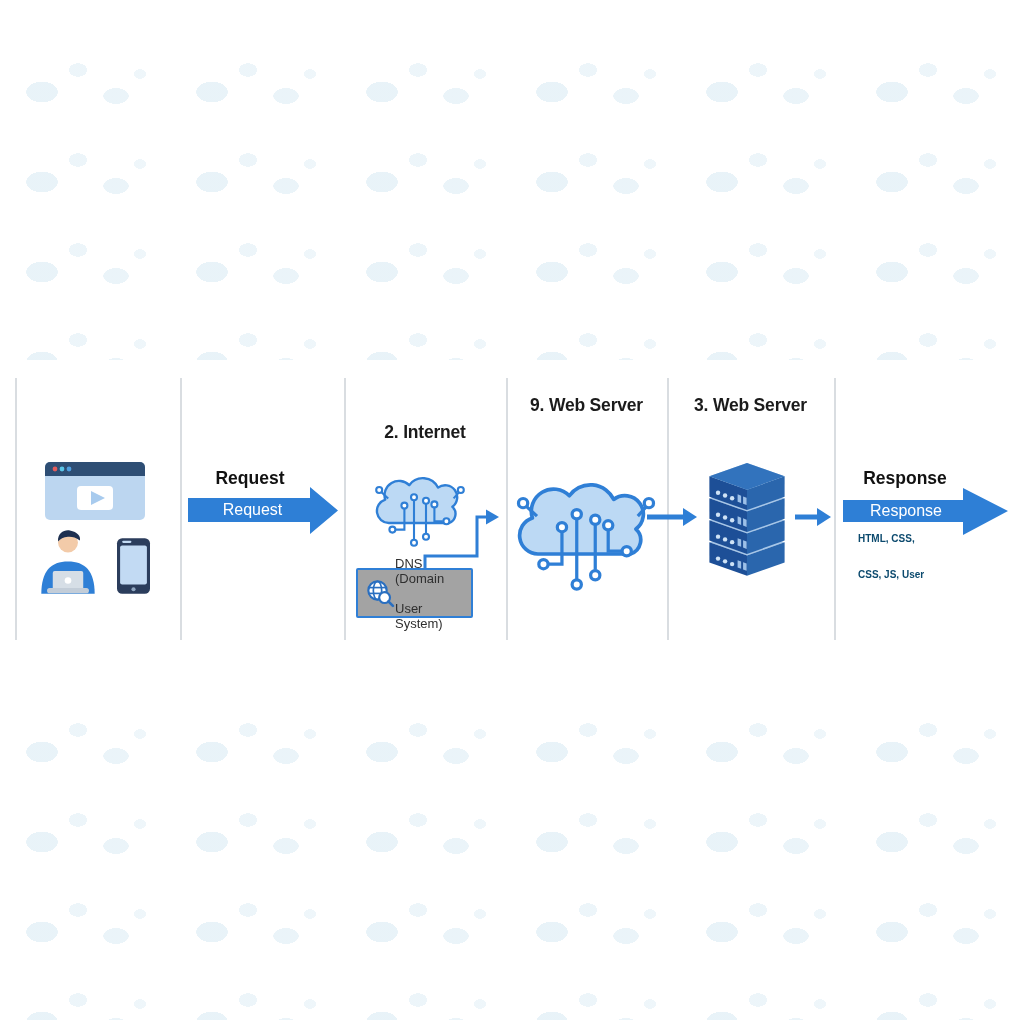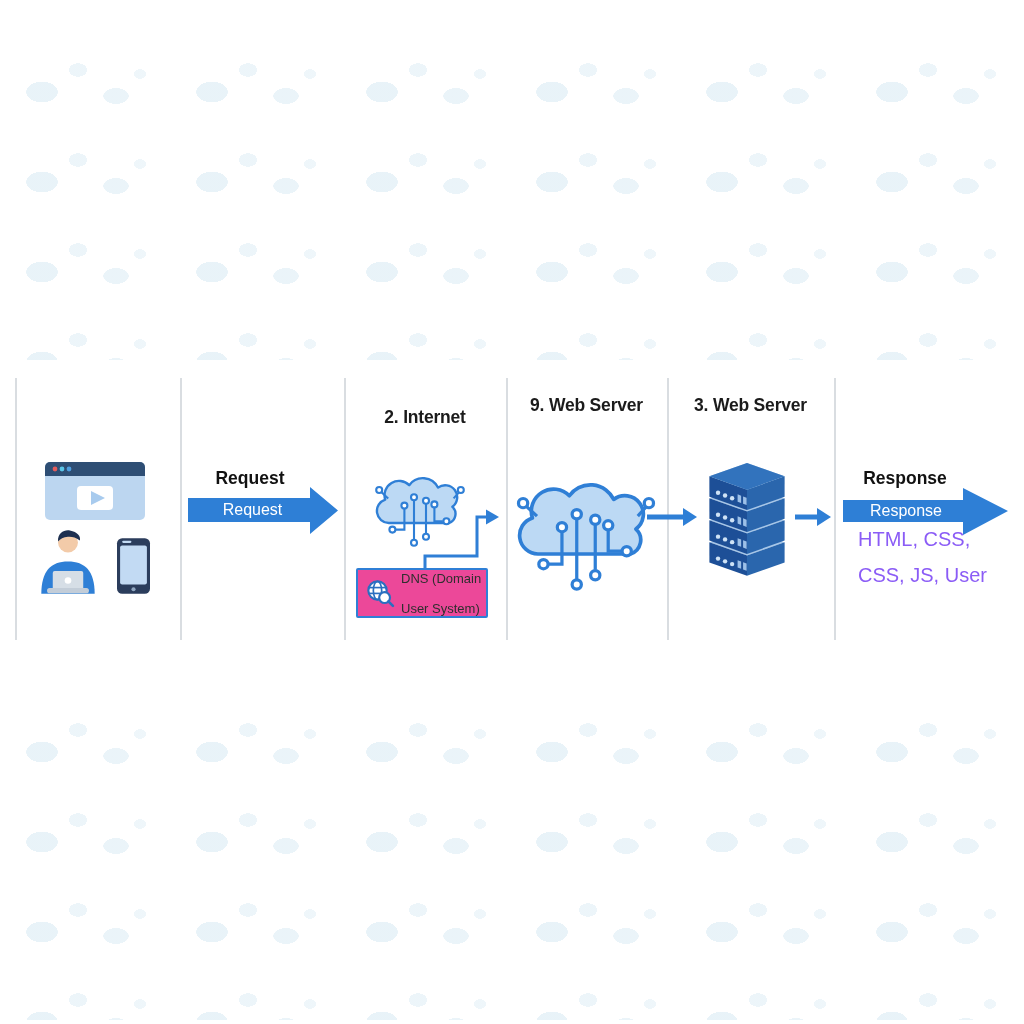--- a/index.html
+++ b/index.html
@@ -26,27 +26,27 @@
     position:absolute;text-align:center;font-weight:700;font-size:17.5px;line-height:21px;
     letter-spacing:-.2px;color:#1b1b1b;white-space:pre-line;
   }
   .flow-label{
     position:absolute;text-align:center;font-weight:700;font-size:17.5px;color:#111;
   }
   .arrow-text{
     position:absolute;text-align:center;font-weight:500;font-size:16px;color:#ffffff;
   }
   .payload{
-    position:absolute;font-size:20px;line-height:18px;color:#8b5cf6;white-space:pre-line;
+    position:absolute;font-size:10px;line-height:18px;color:#0c4a6e;white-space:pre-line;font-weight:bold;
   }
 
   .dns-box{
-    position:absolute;left:356px;top:568px;width:132px;height:50px;box-sizing:border-box;
-    background:#ec4899;border:2px solid #2f7fd6;border-radius:2px;
-    display:flex;align-items:center;gap:6px;padding-left:7px;
+    position:absolute;left:356px;top:568px;width:117px;height:50px;box-sizing:border-box;
+    background:#a3a3a3;border:2px solid #2f7fd6;border-radius:2px;
+    display:flex;align-items:center;padding-left:7px;
   }
   .dns-text{font-size:13px;line-height:15px;color:#2f2f2f;font-weight:500;white-space:pre-line;}
 
   svg{position:absolute;overflow:visible;}
   .abs{position:absolute;}
 </style>
 </head>
 <body>
 
 <div class="canvas">
@@ -149,21 +149,21 @@
     <g>
       <line x1="795" y1="517" x2="818" y2="517" stroke="#2e7fd6" stroke-width="5"></line>
       <polygon points="817,508 831,517 817,526" fill="#2e7fd6"></polygon>
     </g>
 
     <polygon points="843,500 963,500 963,488 1008,511 963,535 963,522 843,522" fill="#2e7fd6"></polygon>
   </svg>
 
   <div class="arrow-text" style="left:190px;top:501px;width:125px">Request</div>
 
-  <div class="heading" style="left:346px;top:407px;width:158px">2. Internet</div>
+  <div class="heading" style="left:346px;top:422px;width:158px">2. Internet</div>
 
   <svg class="abs" style="left:372px;top:466px" width="96" height="90" viewBox="0 0 160 150">
     <use href="#circuit-cloud"></use>
   </svg>
 
   <div class="dns-box">
     <svg width="30" height="30" viewBox="0 0 36 36" style="position:static">
       <circle cx="15" cy="15" r="11" fill="#ffffff" stroke="#2a6fc0" stroke-width="2.6"></circle>
       <ellipse cx="15" cy="15" rx="5" ry="11" fill="none" stroke="#2a6fc0" stroke-width="2"></ellipse>
       <line x1="4.5" y1="11.5" x2="25.5" y2="11.5" stroke="#2a6fc0" stroke-width="2"></line>

